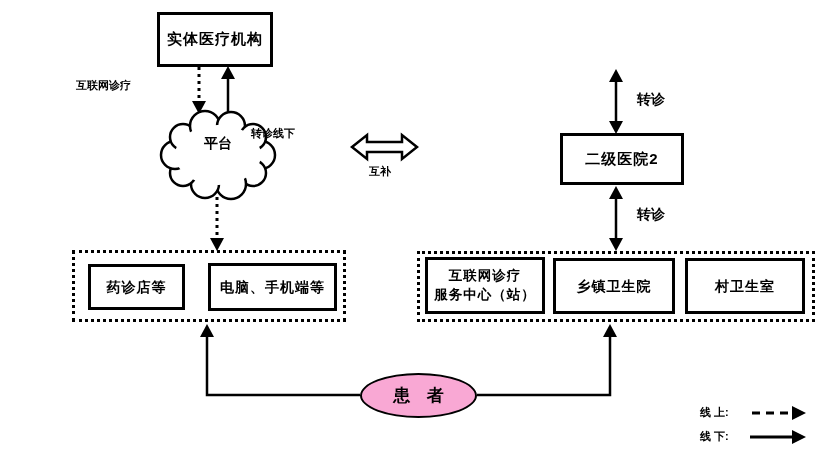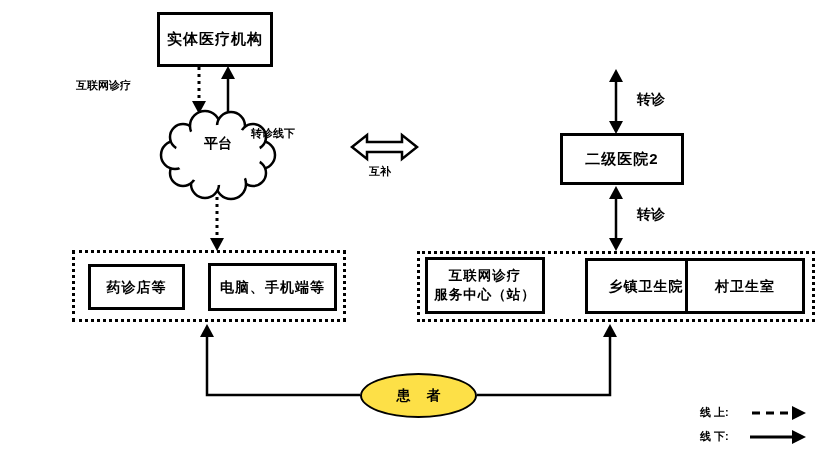--- a/index.html
+++ b/index.html
@@ -14,22 +14,22 @@
     position: absolute; display: flex; align-items: center; justify-content: center;
     text-align: center; background: #fff; border: 3px solid #000;
     font-size: 15px; font-weight: bold; letter-spacing: 1px; line-height: 1.35;
   }
   .dotted-group {
     position: absolute; border: 3px dotted #000; background: transparent;
   }
   .node.small { font-size: 14px; border-width: 3px; }
   .ellipse {
     position: absolute; display: flex; align-items: center; justify-content: center;
-    border: 2px solid #000; border-radius: 50%; background: #fde047;
-    font-size: 14px; font-weight: bold; letter-spacing: 6px; text-indent: 6px;
+    border: 2px solid #000; border-radius: 50%; background: #f9a8d4;
+    font-size: 17px; font-weight: bold; letter-spacing: 6px; text-indent: 6px;
   }
   .lbl { position: absolute; font-size: 11px; font-weight: bold; white-space: nowrap; }
   .lbl.sm { font-size: 14px; }
   .cloud-text {
     position: absolute; left: 163px; top: 131px; width: 110px;
     text-align: center; font-size: 14px; font-weight: bold; line-height: 24px;
   }
   .legend-lbl { position: absolute; font-size: 11px; font-weight: bold; }
 </style>
 </head>
@@ -115,21 +115,21 @@
 
   <div class="dotted-group" style="left:72px; top:250px; width:274px; height:72px;"></div>
   <div class="node small" style="left:208px; top:263px; width:129px; height:48px;">电脑、手机端等</div>
   <div class="node small" style="left:88px; top:264px; width:97px; height:46px;">药诊店等</div>
 
   <div class="dotted-group" style="left:417px; top:251px; width:398px; height:71px;"></div>
   <div class="node" style="left:425px; top:257px; width:120px; height:57px; font-size:13.5px; flex-direction:column;">
     <div>互联网诊疗</div>
     <div>服务中心（站）</div>
   </div>
-  <div class="node small" style="left:553px; top:258px; width:122px; height:56px;margin-left:32px;">乡镇卫生院</div>
+  <div class="node small" style="left:553px; top:258px; width:122px; height:56px;">乡镇卫生院</div>
   <div class="node small" style="left:685px; top:258px; width:120px; height:56px;">村卫生室</div>
 
   <div class="ellipse" style="left:360px; top:373px; width:117px; height:45px;">患 者</div>
 
   <div class="lbl" style="left:76px; top:78px;">互联网诊疗</div>
   <div class="lbl" style="left:251px; top:78px;margin-top:48px;">转诊线下</div>
   <div class="lbl sm" style="left:637px; top:91px;">转诊</div>
   <div class="lbl sm" style="left:637px; top:206px;">转诊</div>
   <div class="lbl" style="left:369px; top:164px;">互补</div>
 

